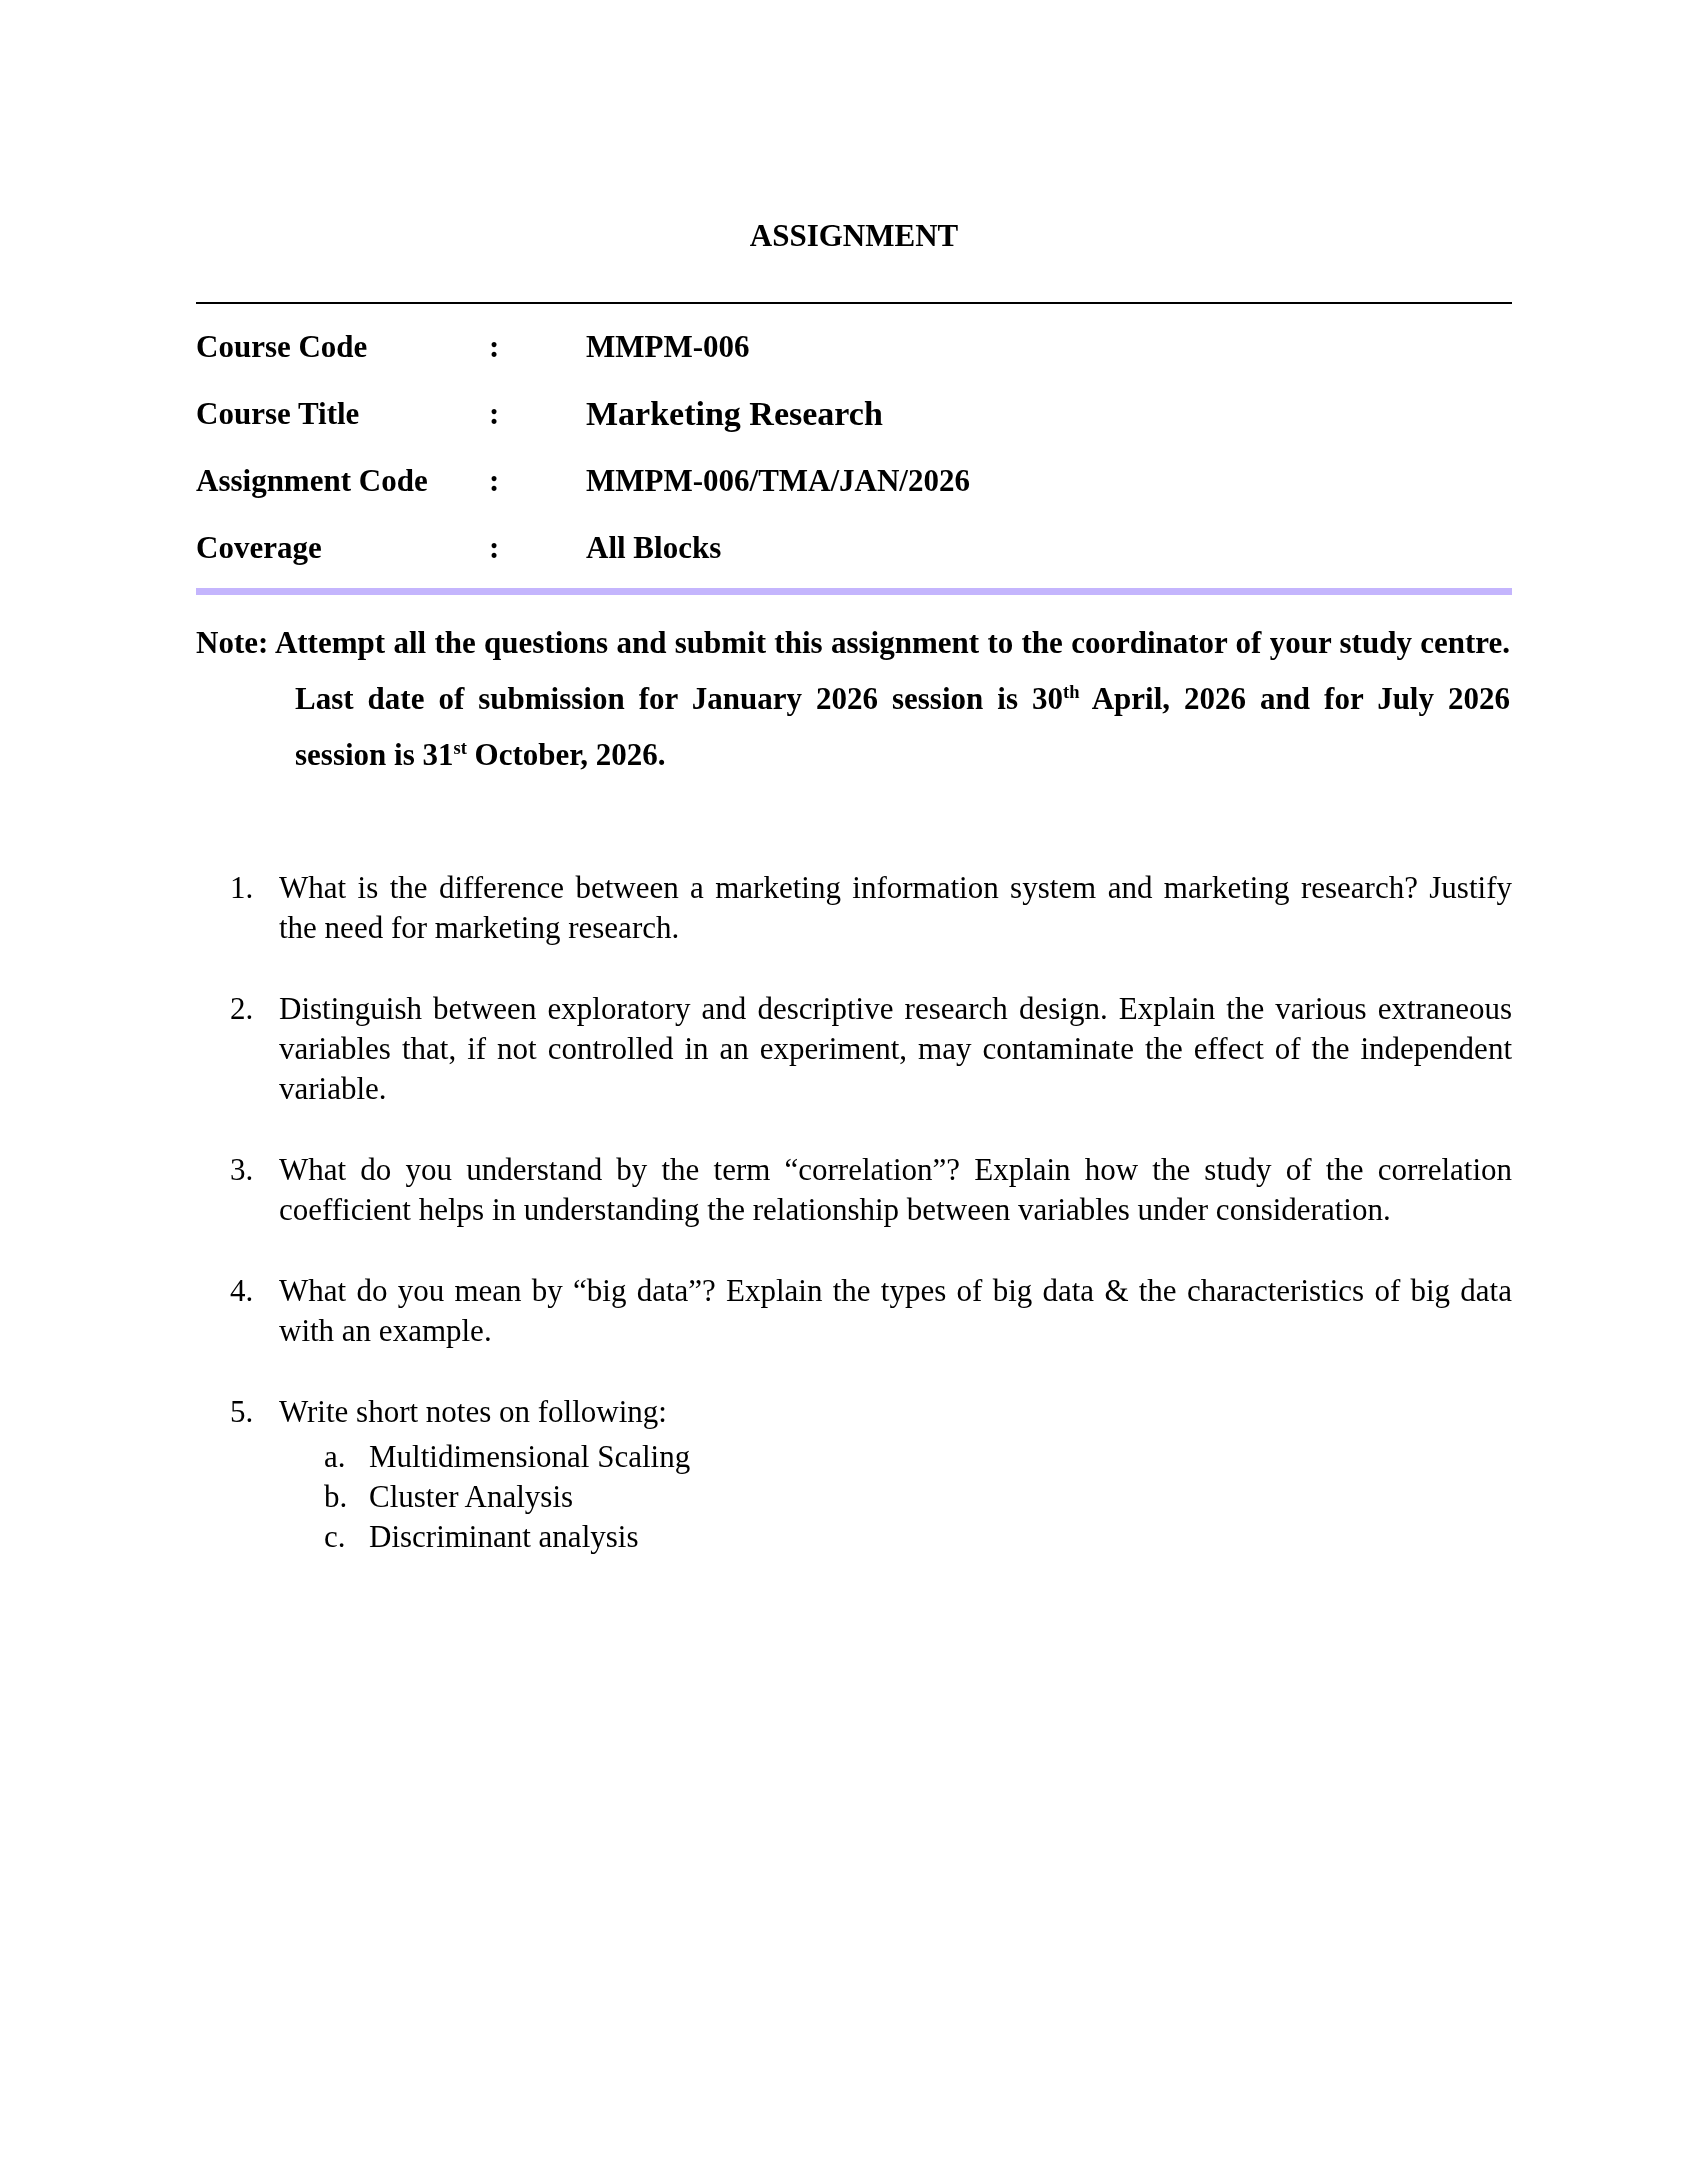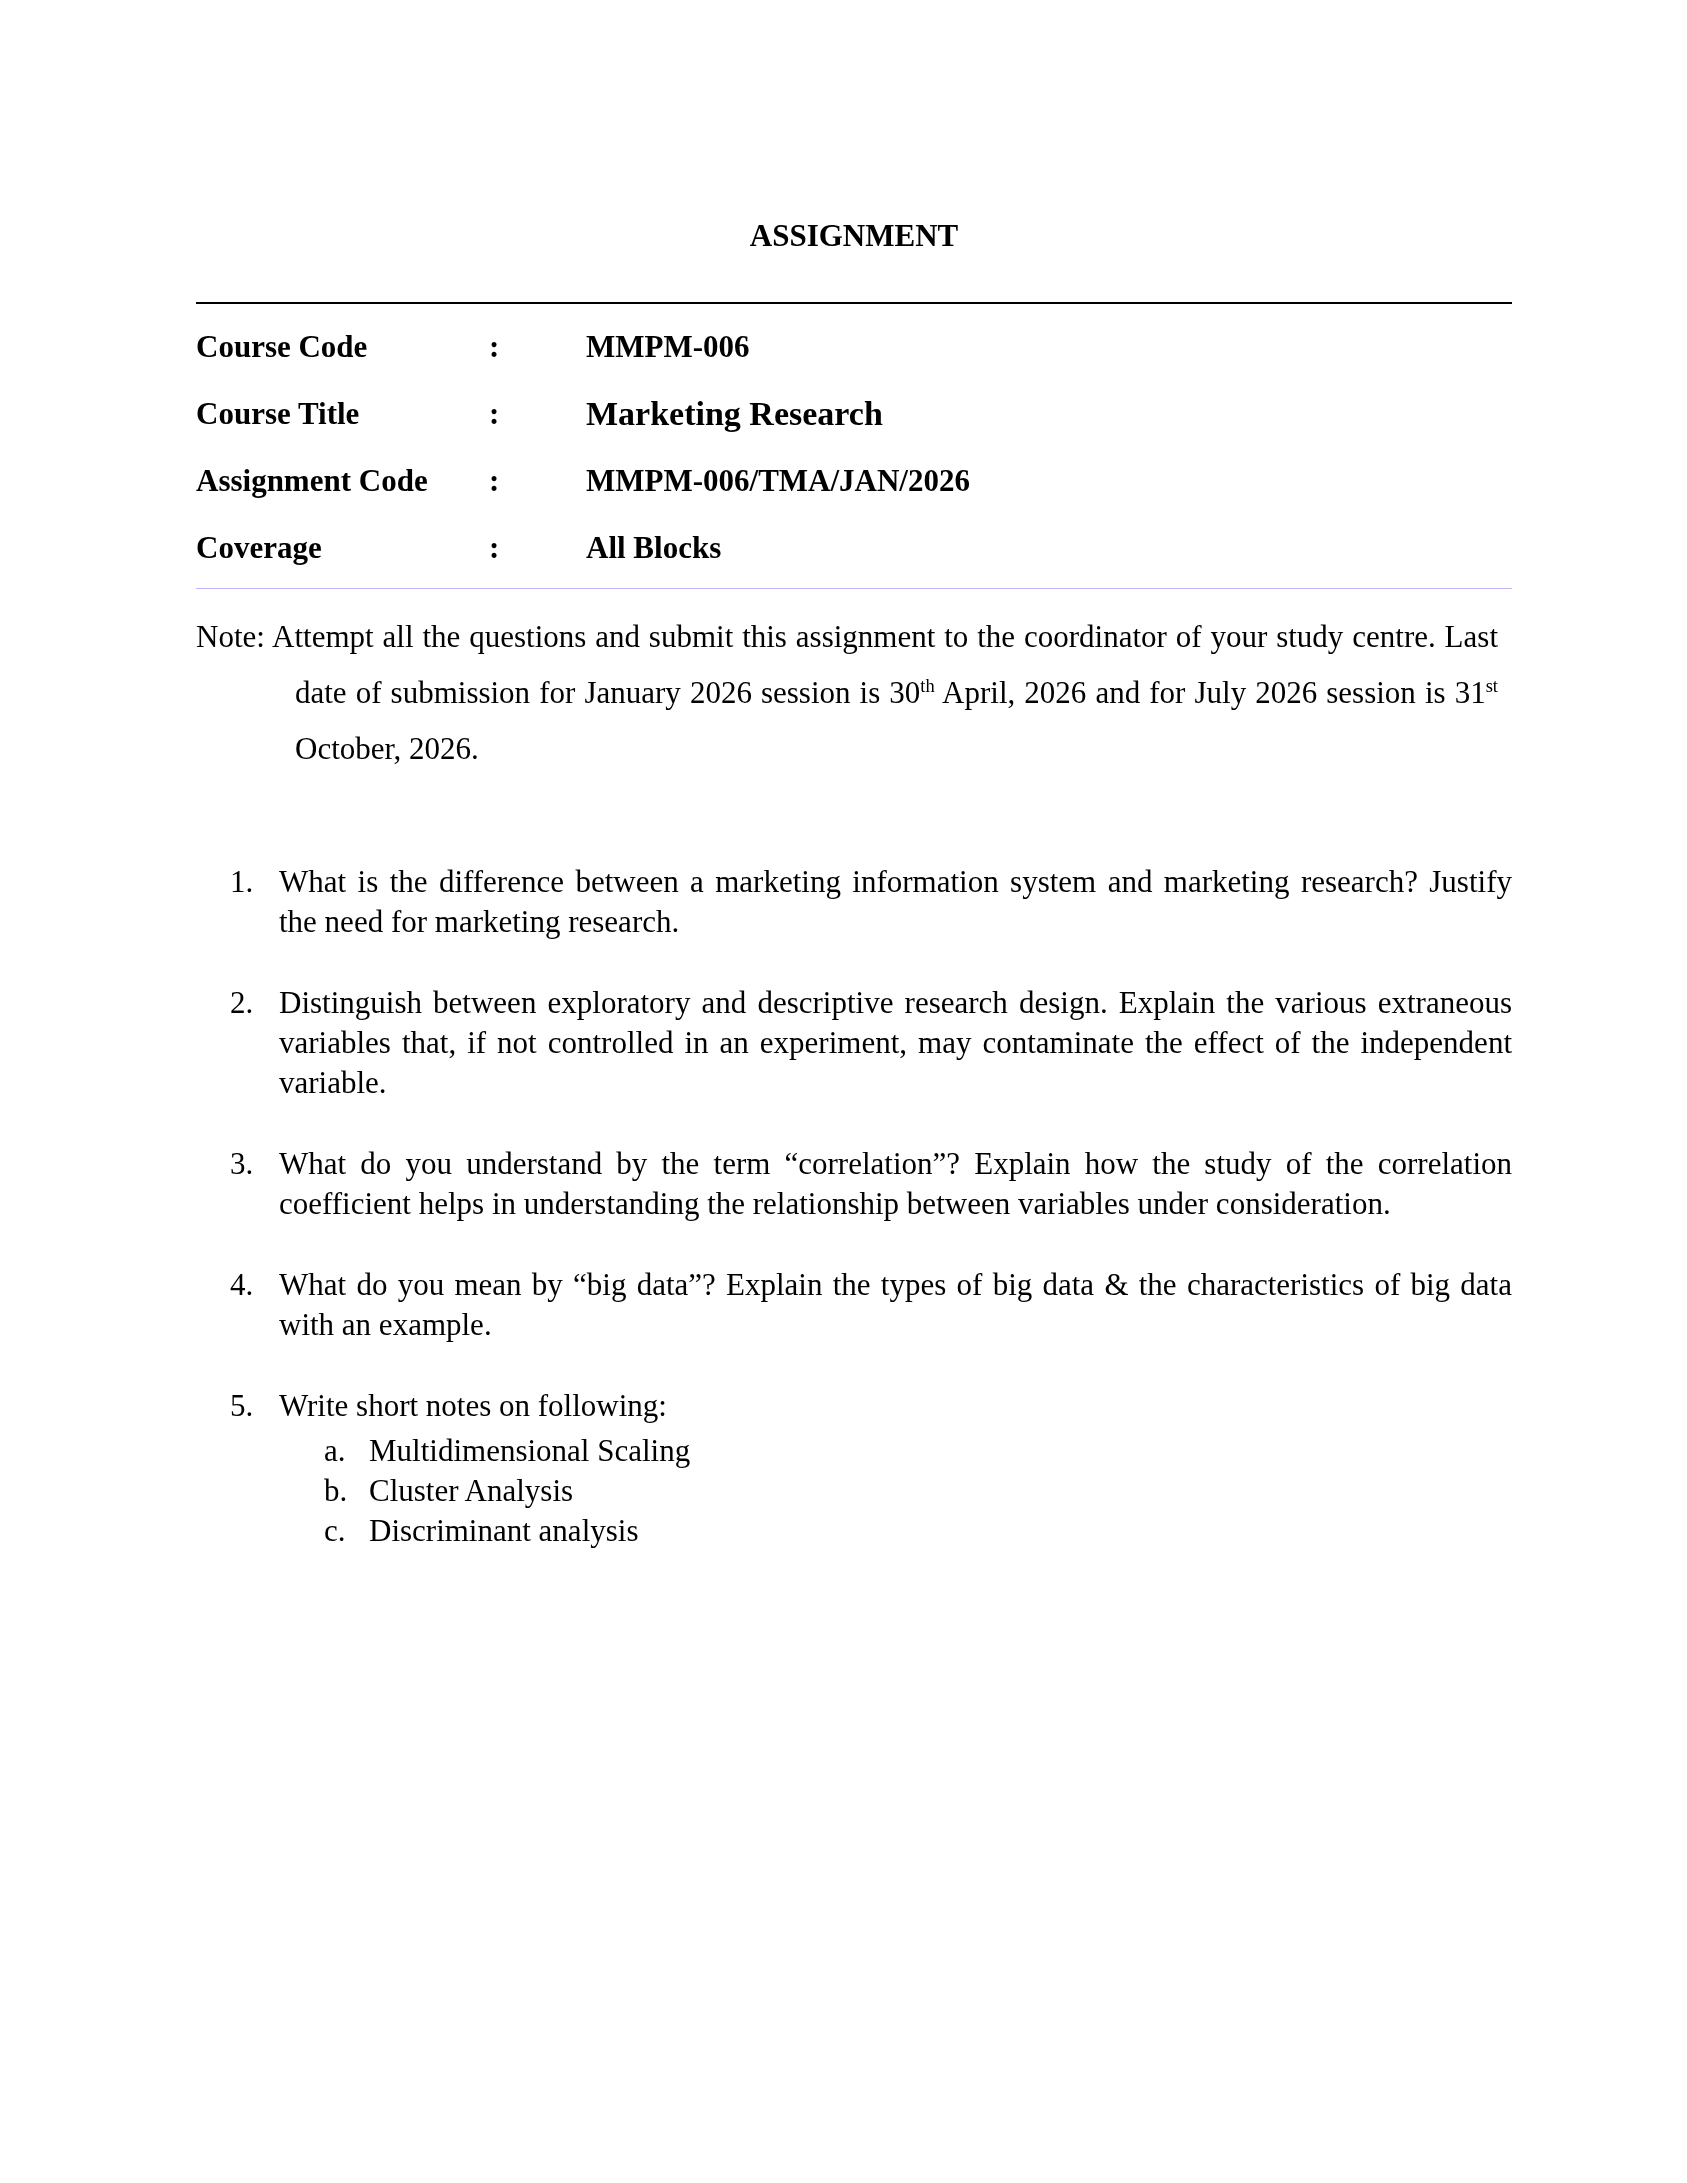--- a/index.html
+++ b/index.html
@@ -21,43 +21,43 @@
     padding: 218px 175px 0 196px;
   }
   .title {
     text-align: center;
     font-weight: bold;
     font-size: 31px;
     margin: 0 0 48px 0;
   }
   .header-table {
     border-top: 2px solid #000000;
-    border-bottom: 1px solid #c4b5fd;
+    border-bottom: 7px solid #c4b5fd;
     padding: 9.3px 0 6.6px 0;
     margin-bottom: 20px;
   }
   .hrow {
     display: flex;
     align-items: center;
     height: 67px;
     font-weight: bold;
     font-size: 31px;
   }
   .hlabel { width: 293px; flex: none; }
   .hcolon { width: 97px; flex: none; }
   .hvalue { flex: 1; }
   .hvalue.big { font-size: 34px; }
   .note {
-    font-weight: normal;
+    font-weight: bold;
     font-size: 31px;
     line-height: 56px;
     text-align: justify;
     padding-left: 99px;
     text-indent: -99px;
-    margin: 20px 14px 0 0;
+    margin: 20px 2px 0 0;
   }
   .note sup {
     font-size: 18.5px;
     line-height: 0;
     vertical-align: super;
   }
   .questions {
     margin-top: 85px;
     font-size: 31px;
     line-height: 40px;

